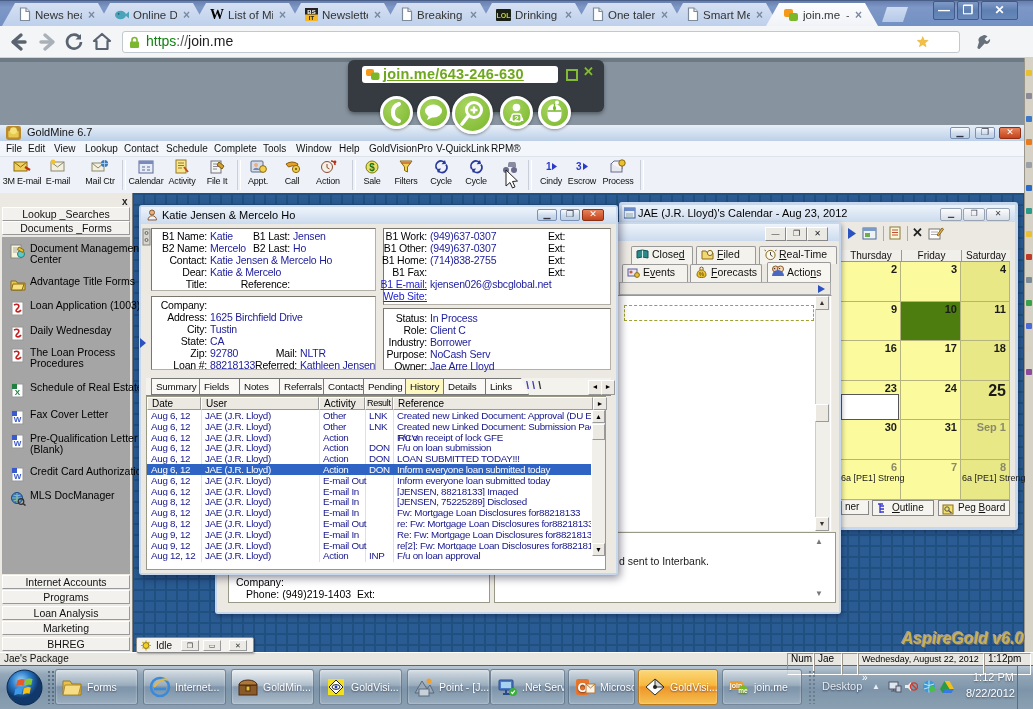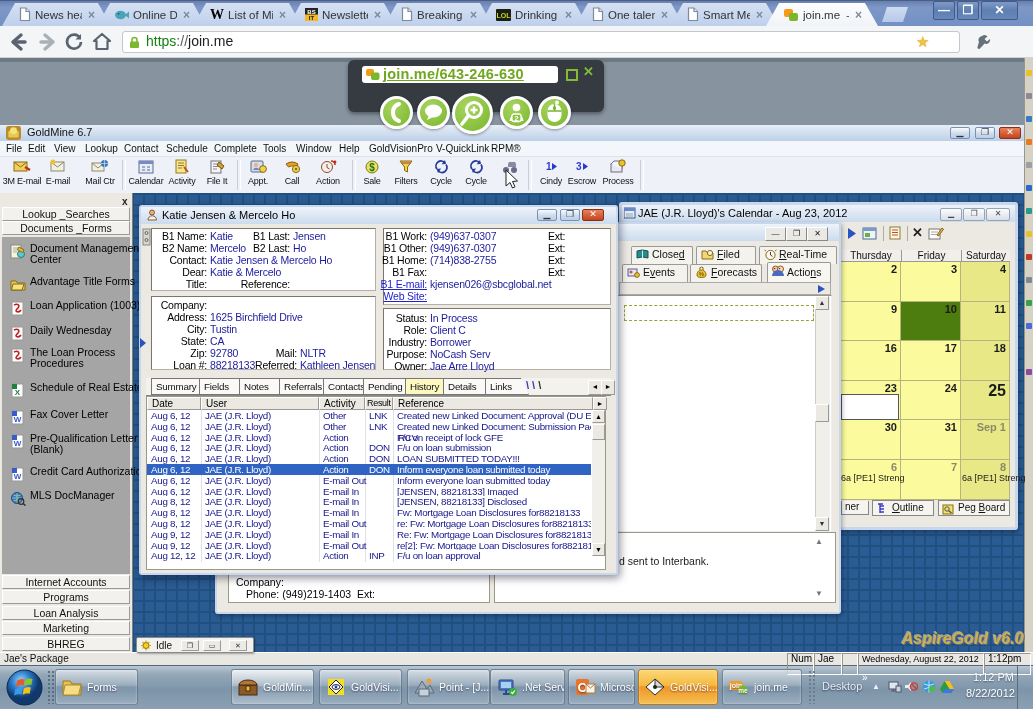--- a/index.html
+++ b/index.html
@@ -738,21 +738,21 @@
           <span class="abs" style="left:58px;">JAE (J.R. Lloyd)</span>
           <span class="abs" style="left:176px;">E-mail In</span>
           <span class="abs" style="left:222px;"></span>
           <span class="abs" style="left:250px;">[JENSEN, 88218133] Imaged</span>
         </div>
       <div class="abs" style="left:0;top:99.39999999999999px;width:444px;height:10.8px;font-size:9.8px;letter-spacing:-0.3px;color:#16168c;white-space:nowrap;overflow:hidden;">
           <span class="abs" style="left:4px;">Aug 8, 12</span>
           <span class="abs" style="left:58px;">JAE (J.R. Lloyd)</span>
           <span class="abs" style="left:176px;">E-mail In</span>
           <span class="abs" style="left:222px;"></span>
-          <span class="abs" style="left:250px;">[JENSEN, 88218133] Disclosed</span>
+          <span class="abs" style="left:250px;">[JENSEN, 75225289] Disclosed</span>
         </div>
       <div class="abs" style="left:0;top:110.19999999999999px;width:444px;height:10.8px;font-size:9.8px;letter-spacing:-0.3px;color:#16168c;white-space:nowrap;overflow:hidden;">
           <span class="abs" style="left:4px;">Aug 8, 12</span>
           <span class="abs" style="left:58px;">JAE (J.R. Lloyd)</span>
           <span class="abs" style="left:176px;">E-mail In</span>
           <span class="abs" style="left:222px;"></span>
           <span class="abs" style="left:250px;">Fw: Mortgage Loan Disclosures for88218133</span>
         </div>
       <div class="abs" style="left:0;top:120.99999999999999px;width:444px;height:10.8px;font-size:9.8px;letter-spacing:-0.3px;color:#16168c;white-space:nowrap;overflow:hidden;">
           <span class="abs" style="left:4px;">Aug 8, 12</span>
@@ -831,20 +831,28 @@
     </g>
   </svg>
   <div class="abs" style="left:47px;top:670px;width:8px;height:34px;background-image:radial-gradient(circle,#5a6e80 1px,transparent 1.2px);background-size:4px 4px;"></div>
   <div class="tkbtn" style="left:55px;width:83px;">
       <span class="ticon"><svg width="24" height="24" viewBox="0 0 24 24">
           <path d="M3 6 h7 l2 3 h9 v11 H3 Z" fill="#e8c04a" stroke="#9a7a20"></path>
           <path d="M5 10 h16 l-2.5 10 H3 Z" fill="#f6dc84" stroke="#ab8a30"></path>
         </svg></span>
       <span style="overflow:hidden;white-space:nowrap;">Forms</span>
     </div>
+    <div class="tkbtn" style="left:143px;width:83px;">
+      <span class="ticon"><svg width="24" height="24" viewBox="0 0 24 24">
+          <circle cx="12" cy="12" r="9" fill="none" stroke="#3a8ad8" stroke-width="2.6"></circle>
+          <path d="M6 14 h12" stroke="#3a8ad8" stroke-width="2.6"></path>
+          <path d="M20 5 q-6 -3 -14 7" stroke="#e8b83a" stroke-width="2" fill="none"></path>
+        </svg></span>
+      <span style="overflow:hidden;white-space:nowrap;">Internet...</span>
+    </div>
     <div class="tkbtn" style="left:231px;width:83px;background:linear-gradient(rgba(255,255,255,.8),rgba(255,255,255,.35) 45%,rgba(150,170,190,.3) 50%,rgba(210,220,230,.5));">
       <span class="ticon"><svg width="24" height="24" viewBox="0 0 24 24">
           <rect x="3" y="10" width="18" height="10" fill="#8a5a28" stroke="#4a2a10"></rect>
           <path d="M3 10 a9 5 0 0 1 18 0 Z" fill="#b07838" stroke="#4a2a10"></path>
           <rect x="10" y="11" width="4" height="5" fill="#e8c030" stroke="#4a2a10"></rect>
         </svg></span>
       <span style="overflow:hidden;white-space:nowrap;">GoldMin...</span>
     </div>
     <div class="tkbtn" style="left:319px;width:83px;">
       <span class="ticon"><svg width="24" height="24" viewBox="0 0 24 24">

